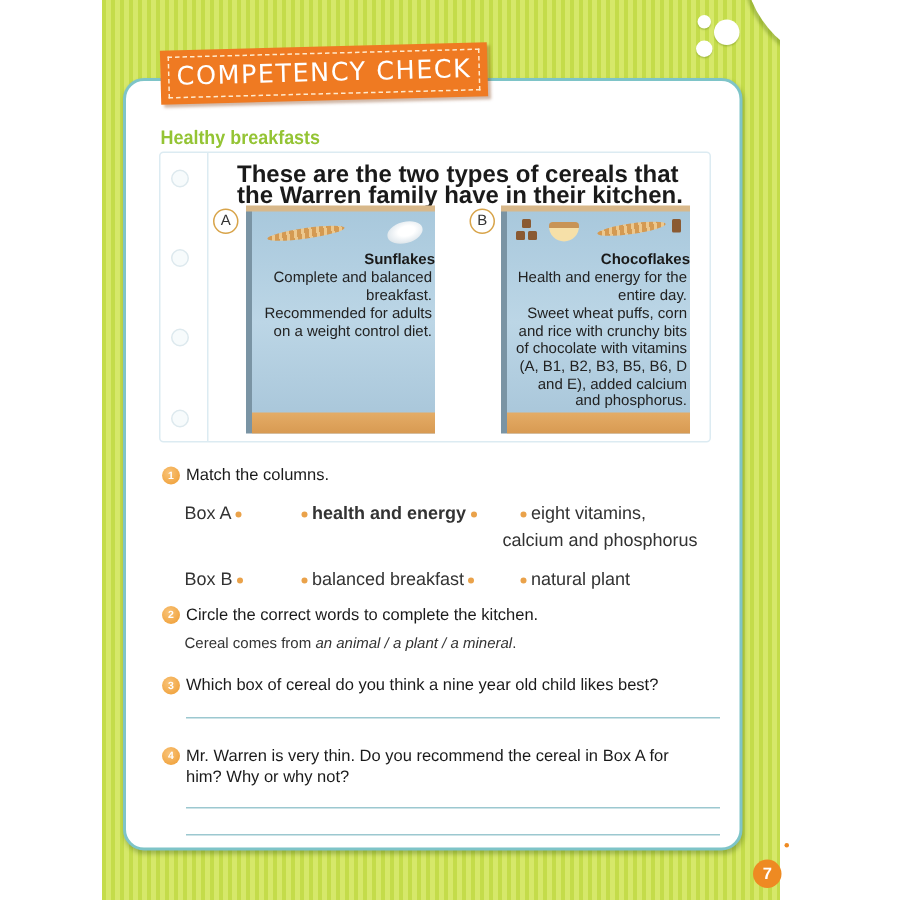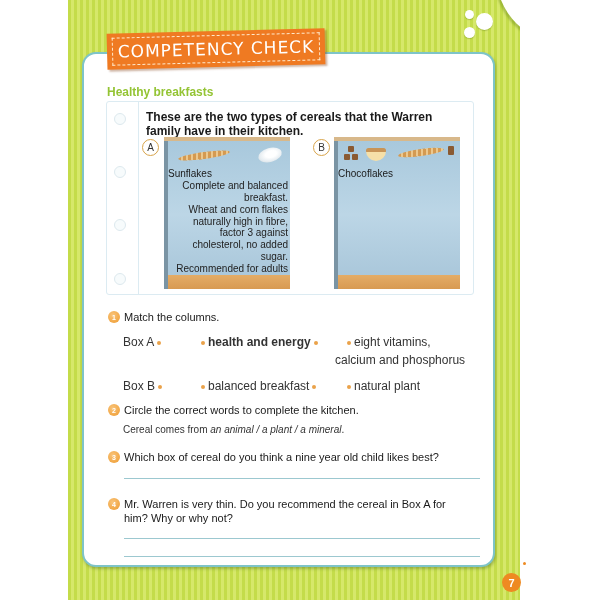--- a/index.html
+++ b/index.html
@@ -44,36 +44,36 @@
     transform: scaleX(0.92); transform-origin: left;
   }
 
   .notebook {
     position: absolute; left: 106px; top: 101px; width: 368px; height: 194px;
     border: 1px solid #dcebf2; border-radius: 3px; background: #fff;
   }
   .notebook-margin { position: absolute; left: 31px; top: 0; bottom: 0; width: 1px; background: #dcebf2; }
   .hole { position: absolute; left: 7px; width: 12px; height: 12px; border-radius: 50%; border: 1px solid #dde9ee; background: #f7fbfc; }
 
-  .intro { position: absolute; left: 146px; top: 110px; width: 310px; font-size: 12px; font-weight: bold; line-height: 14px; color: #1a1a1a; }
+  .intro { position: absolute; left: 158px; top: 110px; width: 310px; font-size: 16px; font-weight: bold; line-height: 14px; color: #1a1a1a; }
 
   .label-circle {
     position: absolute; width: 17px; height: 17px; border-radius: 50%;
     border: 1.5px solid #d8a44a; background: #fff;
     font-size: 10px; color: #333; display: flex; align-items: center; justify-content: center;
   }
 
   .cereal-box {
     position: absolute; top: 140px; width: 126px; height: 149px;
     background: linear-gradient(180deg, #a8c8dc 0%, #bcd6e6 50%, #a6c4d8 100%);
     border-left: 4px solid #7a94a4;
   }
   .cereal-box .lid { position: absolute; left: -4px; top: -3px; right: 0; height: 4px; background: #d8b88a; }
   .cereal-box .bottom-band { position: absolute; left: 0; right: 0; bottom: 0; height: 14px; background: linear-gradient(180deg, #e4ac66, #d89a52); }
-  .cereal-box .box-name { position: absolute; top: 28px; left: 0; right: 0; text-align: left; font-weight: normal; font-size: 10px; color: #1a1a1a; }
+  .cereal-box .box-name { position: absolute; top: 28px; left: 0; right: 0; text-align: right; font-weight: bold; font-size: 10px; color: #1a1a1a; }
   .cereal-box .box-desc { position: absolute; top: 40px; left: 2px; right: 2px; text-align: right; font-size: 10px; line-height: 11.6px; color: #222; }
   .cereal-box .box-desc p { margin-bottom: 1px; }
 
   .wheat { position: absolute; height: 7px; border-radius: 50%; background: repeating-linear-gradient(90deg, #d49a52 0 3px, #ecc88e 3px 5px); transform: rotate(-8deg); }
   .plate { position: absolute; width: 24px; height: 14px; border-radius: 50%; background: radial-gradient(ellipse at 55% 45%, #ffffff 30%, #e8eef2 60%, #c8d4da 100%); transform: rotate(-15deg); }
   .bowl { position: absolute; width: 20px; height: 13px; border-radius: 3px 3px 12px 12px; background: linear-gradient(180deg, #c89456 0 30%, #f6e0a8 30%); }
   .choc { position: absolute; width: 6px; height: 6px; background: #8a5a32; border-radius: 1px; }
 
   .q-num {
     position: absolute; width: 12px; height: 12px; border-radius: 50%;
@@ -124,36 +124,39 @@
 <div class="intro">These are the two types of cereals that the Warren family have in their kitchen.</div>
 
 <div class="label-circle" style="left:142px; top:139px;">A</div>
 <div class="cereal-box" style="left:164px;">
   <div class="lid"></div>
   <div class="wheat" style="left:10px; top:12px; width:52px;"></div>
   <div class="plate" style="left:90px; top:8px;"></div>
   <div class="box-name">Sunflakes</div>
   <div class="box-desc">
     <p>Complete and balanced breakfast.</p>
-    <p>Wheat and corn flakes naturally high in fibre, factor 3 against cholesterol, no added sugar.</p>
     <p>Recommended for adults on a weight control diet.</p>
   </div>
   <div class="bottom-band"></div>
 </div>
 
 <div class="label-circle" style="left:313px; top:139px;">B</div>
 <div class="cereal-box" style="left:334px;">
   <div class="lid"></div>
   <div class="choc" style="left:10px; top:6px;"></div>
   <div class="choc" style="left:6px; top:14px;"></div>
   <div class="choc" style="left:14px; top:14px;"></div>
   <div class="bowl" style="left:28px; top:8px;"></div>
   <div class="wheat" style="left:60px; top:9px; width:46px;"></div>
   <div class="choc" style="left:110px; top:6px; height:9px;"></div>
   <div class="box-name">Chocoflakes</div>
+  <div class="box-desc">
+    <p>Health and energy for the entire day.</p>
+    <p>Sweet wheat puffs, corn and rice with crunchy bits of chocolate with vitamins (A, B1, B2, B3, B5, B6, D and E), added calcium and phosphorus.</p>
+  </div>
   <div class="bottom-band"></div>
 </div>
 
 <div class="q-num" style="left:108px; top:311px;">1</div>
 <div class="q-text" style="left:124px; top:310px;">Match the columns.</div>
 
 <div class="match-text" style="left:123px; top:335px;">
   <span>Box A</span><span class="dot"></span>
 </div>
 <div class="match-text" style="left:198px; top:335px;font-weight:bold;">

